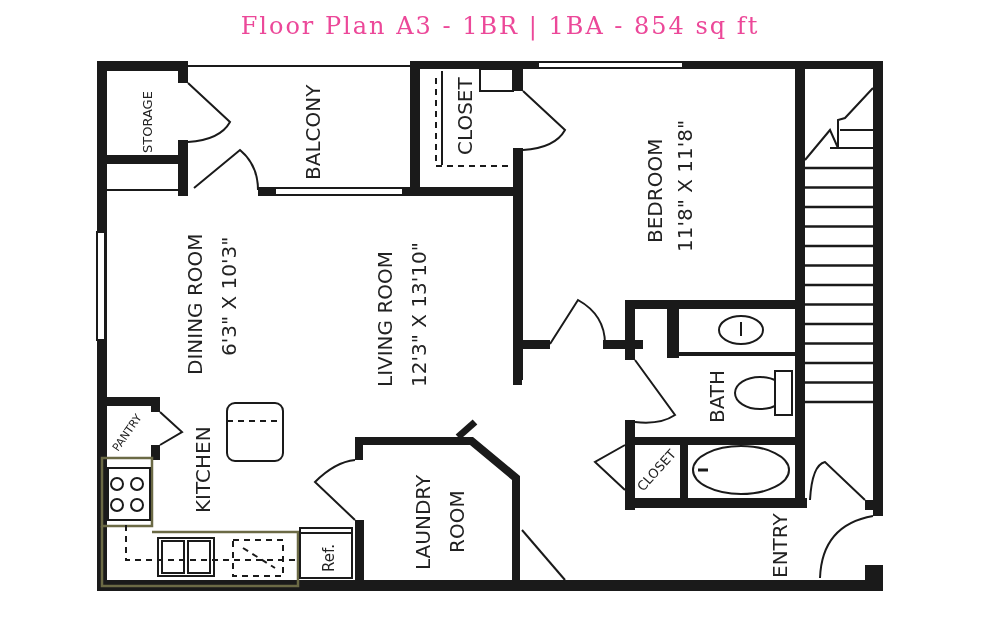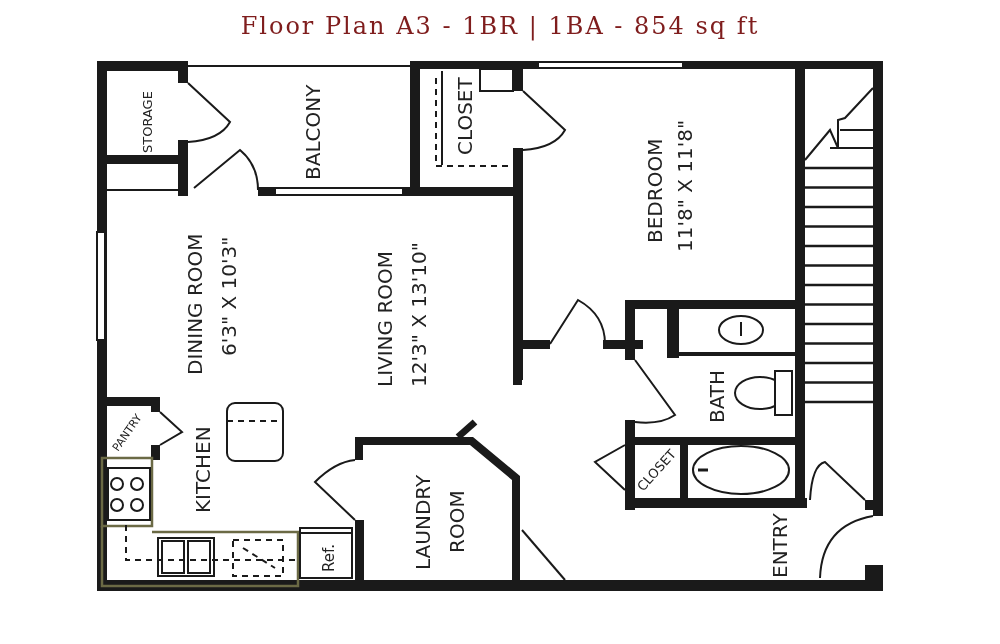--- a/index.html
+++ b/index.html
@@ -1,19 +1,19 @@
 <!DOCTYPE html>
 <html><head>
 <meta charset="utf-8">
 <style>
   html, body { margin:0; padding:0; background:#ffffff; }
   body { width:1000px; height:644px; position:relative; overflow:hidden; }
   #title {
     position:absolute; left:0; top:12px; width:1000px; text-align:center;
-    font-family:"DejaVu Serif", serif; font-size:24px; letter-spacing:2px; color:#7f1d1d;
+    font-family:"DejaVu Serif", serif; font-size:24px; letter-spacing:2px; color:#ec4899;
   }
   svg { position:absolute; left:0; top:0; }
   .wall { fill:#1a1a1a; }
   .thin { fill:none; stroke:#1a1a1a; stroke-width:2; }
   .thinw { fill:#fff; stroke:#1a1a1a; stroke-width:2; }
   .dash { fill:none; stroke:#1a1a1a; stroke-width:2; stroke-dasharray:6 5; }
   .olive { fill:none; stroke:#6b6a45; stroke-width:2.5; }
   .lbl { font-family:"DejaVu Sans", sans-serif; fill:#222; font-size:20px; }
   .lbl-s { font-family:"DejaVu Sans", sans-serif; fill:#222; font-size:13px; }
 </style>

